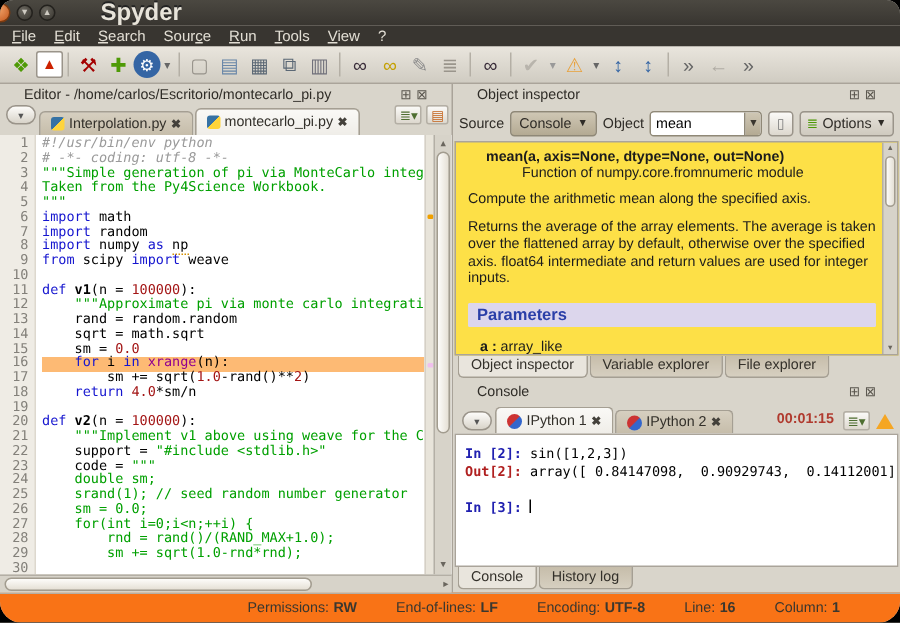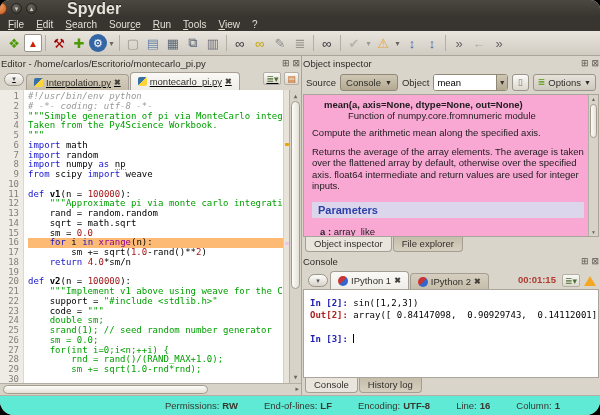--- a/index.html
+++ b/index.html
@@ -20,25 +20,25 @@
   .ticon{width:20px;height:20px;display:inline-flex;align-items:center;justify-content:center;font-size:13px;}
   .ticon.small{width:9px;font-size:8px;}
   .ticon.boxed{border:1px solid #9a948a;background:#fff;width:18px;height:18px;font-size:10px;border-radius:2px;}
   .ticon.circle{border-radius:50%;width:18px;height:18px;font-size:11px;}
   .tsep{width:1px;height:16px;background:#b4afa5;margin:0 3px;flex:0 0 1px;}
   
   .main{flex:1;display:flex;min-height:0;}
   .pane{display:flex;flex-direction:column;min-width:0;}
   .pane.left{width:302px;flex:0 0 302px;border-right:1px solid #a9a399;}
   .pane.right{flex:1;}
-  .pane-header{height:14px;flex:0 0 14px;display:flex;align-items:center;justify-content:space-between;padding:0 1px;font-size:9.5px;color:#2f2c27;}
+  .pane-header{height:14px;flex:0 0 14px;display:flex;align-items:center;justify-content:space-between;padding:0 16px;font-size:9.5px;color:#2f2c27;}
   .phicons{display:flex;gap:3px;font-size:9px;color:#5a564e;}
   .phicons span{cursor:default;}
   
-  .tabbar{height:20px;flex:0 0 20px;display:flex;align-items:center;padding:0 2px;position:relative;text-decoration:underline;}
+  .tabbar{height:20px;flex:0 0 20px;display:flex;align-items:flex-start;padding:0 2px;position:relative;}
   .browse{width:20px;height:13px;border:1px solid #9a948a;border-radius:8px;background:linear-gradient(#fdfcfa,#d8d3c9);font-size:7px;color:#555;display:inline-flex;align-items:center;justify-content:center;margin:0 2px 2px 2px;}
   .tabs{display:flex;align-items:flex-end;height:20px;}
   .tab{display:inline-flex;align-items:center;gap:3px;padding:0 7px;font-size:9.5px;color:#33302a;height:16px;border:1px solid #a59f93;border-bottom:none;border-radius:4px 4px 0 0;background:linear-gradient(#d6cfc0,#c6bdaa);margin-right:1px;white-space:nowrap;}
   .tab.active{background:linear-gradient(#faf9f6,#efede8);height:18px;}
   .pyicon{width:9px;height:9px;border-radius:2px;background:linear-gradient(135deg,#3672a4 50%,#ffd43b 50%);flex:0 0 9px;}
   .ipyicon{width:10px;height:10px;border-radius:50%;background:linear-gradient(135deg,#cc3333 47%,#3366cc 53%);flex:0 0 10px;}
   .tabclose{font-size:8px;color:#44413b;font-weight:bold;}
   .tb-right{margin-left:auto;display:flex;gap:3px;align-items:center;margin-bottom:3px;}
   .miniicon{font-size:9px;color:#4e6e31;border:1px solid #b4afa5;background:linear-gradient(#fbfaf8,#ddd8ce);border-radius:2px;padding:0 2px;height:13px;display:inline-flex;align-items:center;}
   
@@ -71,21 +71,21 @@
   .controls{height:24px;flex:0 0 24px;display:flex;align-items:center;gap:4px;padding:0 4px;font-size:9.5px;color:#2f2c27;}
   .dropbtn{display:inline-flex;align-items:center;gap:4px;height:17px;padding:0 5px;font-size:9.5px;color:#2f2c27;background:linear-gradient(#cfc7b4,#b4aa93);border:1px solid #8f English877;border:1px solid #8f8877;border-radius:3px;}
   .dropbtn .car{font-size:7px;}
   .combo{display:inline-flex;height:17px;border:1px solid #8f8877;border-radius:3px;overflow:hidden;background:#fff;}
   .combo input{border:none;outline:none;width:62px;font-size:9.5px;padding:0 3px;font-family:"Liberation Sans",sans-serif;}
   .cbtn{width:13px;background:linear-gradient(#cfc7b4,#b4aa93);border-left:1px solid #8f8877;font-size:7px;display:inline-flex;align-items:center;justify-content:center;color:#3a362f;}
   .sqbtn{width:17px;height:17px;border:1px solid #9a948a;border-radius:3px;background:linear-gradient(#fbfaf8,#ddd8ce);display:inline-flex;align-items:center;justify-content:center;font-size:9px;color:#777;}
   .optbtn{display:inline-flex;align-items:center;gap:3px;height:17px;padding:0 4px;font-size:9.5px;color:#2f2c27;background:linear-gradient(#e6e2da,#cfcabf);border:1px solid #9a948a;border-radius:3px;margin-left:auto;}
   .optbtn .g{color:#4e9a06;font-size:9px;}
   
-  .docarea{height:143px;flex:0 0 143px;background:#f9a8d4;border:1px solid #aaa49a;margin:0 1px;overflow:hidden;position:relative;font-size:9.5px;color:#1c1c1c;}
+  .docarea{height:143px;flex:0 0 143px;background:#fde047;border:1px solid #aaa49a;margin:0 1px;overflow:hidden;position:relative;font-size:9.5px;color:#1c1c1c;}
   .docinner{padding:4px 14px 0 8px;}
   .sig{font-weight:bold;margin-left:12px;}
   .subtitle{margin-left:36px;margin-bottom:6px;}
   .docp{margin:0 0 7px 0;line-height:11.5px;}
   .params-h{background:#dcd6ec;color:#2b3fa8;font-weight:bold;font-size:11px;padding:2px 6px;margin:10px 0 8px 0;border-radius:1px;}
   .pname{font-weight:bold;margin-left:8px;}
   .pdesc{margin-left:40px;line-height:11.5px;}
   .docscroll{position:absolute;right:0;top:0;bottom:0;width:10px;background:#d7d3c9;border-left:1px solid #b4afa5;font-size:5px;color:#6a665e;text-align:center;}
   .dthumb{position:absolute;left:1px;right:1px;top:9px;height:34px;background:linear-gradient(90deg,#fdfcfa,#e5e0d5);border:1px solid #a29c8f;border-radius:4px;}
   
@@ -96,21 +96,21 @@
   .ctabbar{height:21px;flex:0 0 21px;display:flex;align-items:flex-end;padding:0 4px;}
   .timer{margin-left:auto;color:#b03a2e;font-weight:bold;font-size:9.5px;margin-bottom:4px;}
   .cticons{display:flex;align-items:center;gap:4px;margin:0 0 2px 6px;}
   .cwarn{width:0;height:0;border-left:6px solid transparent;border-right:6px solid transparent;border-bottom:10px solid #f5a623;position:relative;}
   .cbody{flex:1;background:#fff;border:1px solid #aaa49a;margin:0 1px;padding:7px 6px;font-family:"DejaVu Sans Mono","Liberation Mono",monospace;font-size:9px;line-height:12px;overflow:hidden;}
   .cl{white-space:pre;}
   .p-in{color:#2020b0;font-weight:bold;}
   .p-out{color:#b02020;font-weight:bold;}
   .cursor{display:inline-block;width:1px;height:9px;background:#000;vertical-align:-1px;}
   
-  .statusbar{height:20px;flex:0 0 20px;background:#5eead4;border-top:1px solid #b4afa5;display:flex;align-items:center;justify-content:flex-end;gap:26px;padding-right:40px;font-size:9.5px;color:#3a372f;}
+  .statusbar{height:20px;flex:0 0 20px;background:#f97316;border-top:1px solid #b4afa5;display:flex;align-items:center;justify-content:flex-end;gap:26px;padding-right:40px;font-size:9.5px;color:#3a372f;}
   .sbv{font-weight:bold;margin-left:3px;}
 </style>
 </head>
 <body>
 
 <div class="window">
 
   <div class="titlebar">
     <span class="wbtn close"></span>
     <span class="wbtn">▾</span>
@@ -311,20 +311,21 @@
             </div>
         </div>
         <div class="docscroll">
           <span class="varrow up">▲</span>
           <div class="dthumb"></div>
           <span class="varrow dn">▼</span>
         </div>
       </div>
       <div class="btabs">
           <span class="btab active">Object inspector</span>
+          <span class="btab">Variable explorer</span>
           <span class="btab">File explorer</span>
         </div>
 
       <div class="pane-header">
         <span>Console</span>
         <span class="phicons">
           <span>⊞</span>
           <span>⊠</span>
         </span>
       </div>

